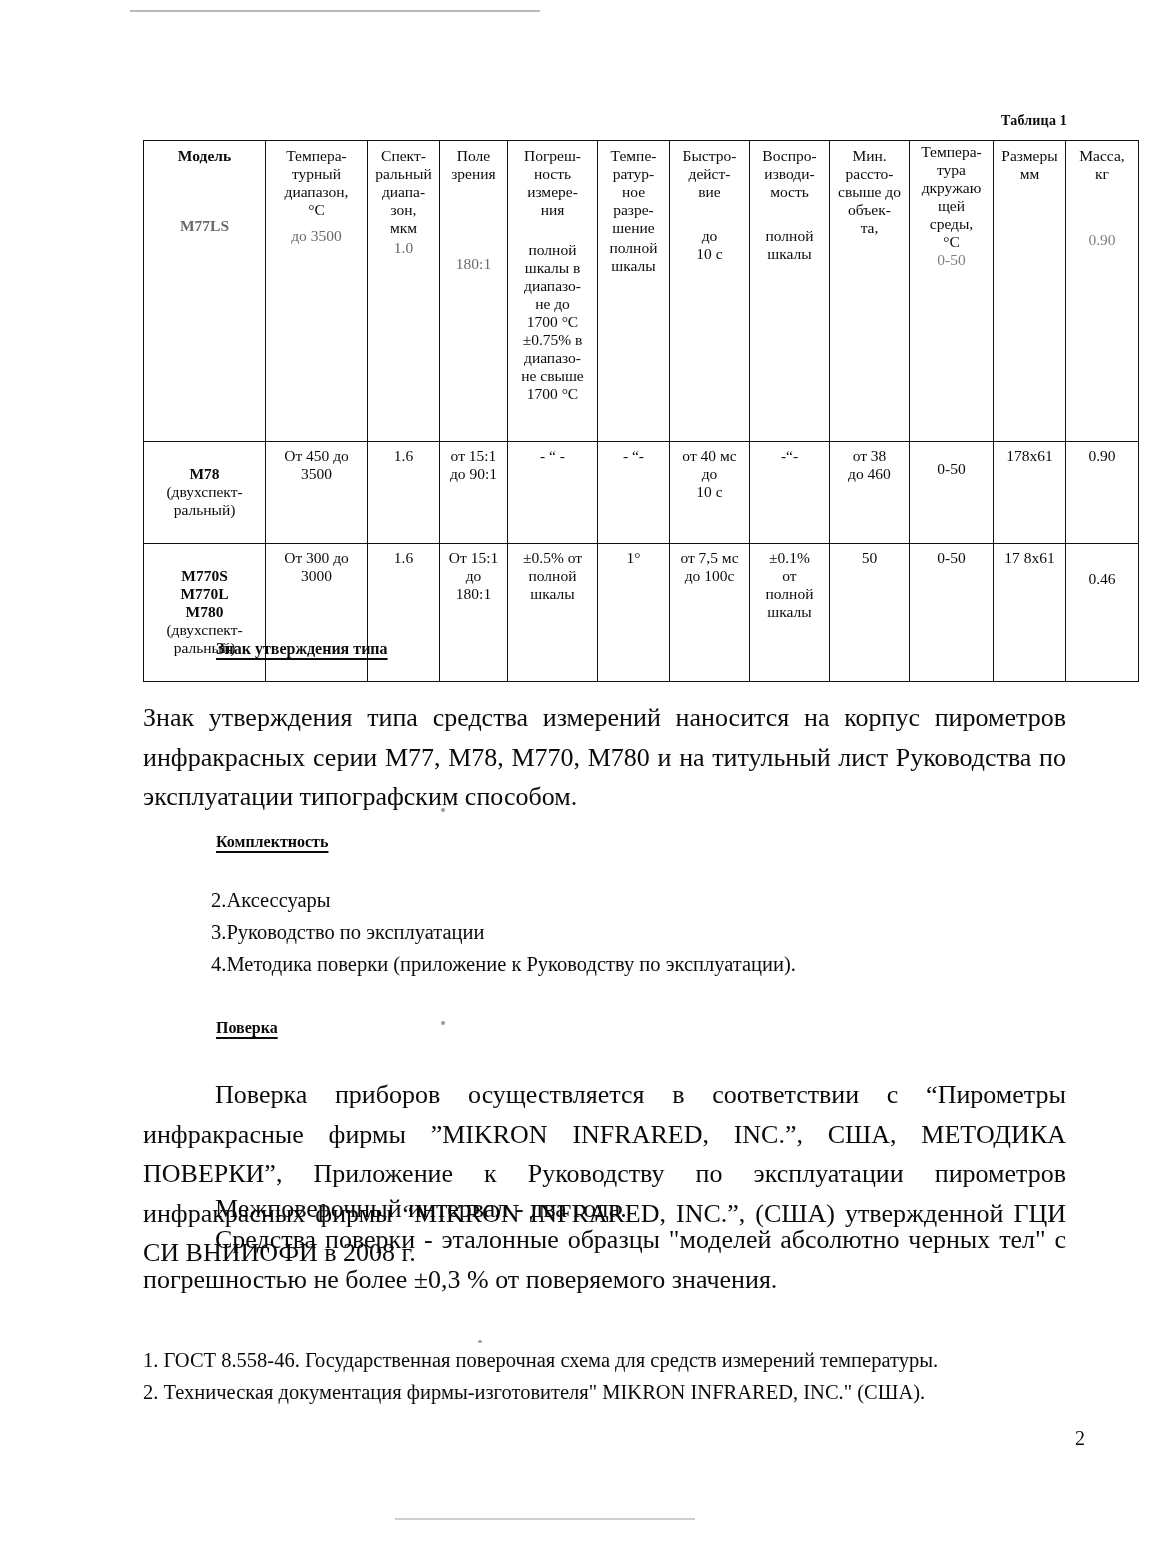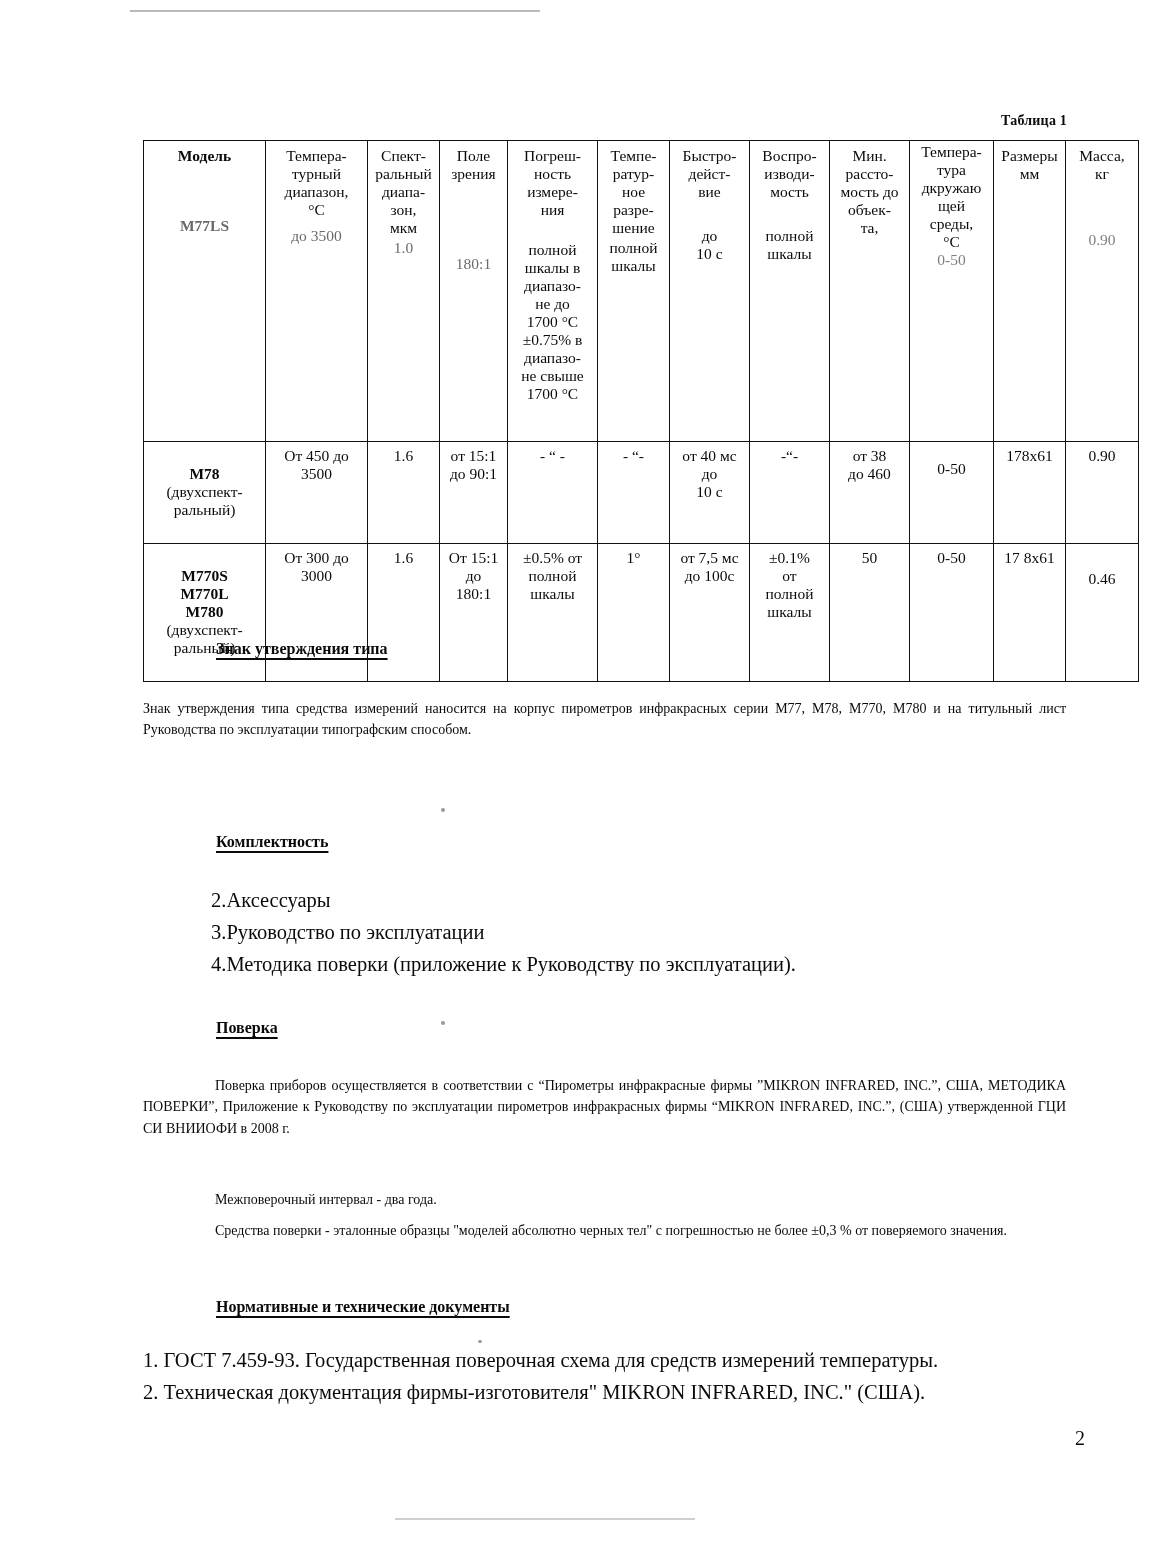--- a/index.html
+++ b/index.html
@@ -117,21 +117,21 @@
   .h-underline {
     position: absolute;
     font-weight: bold;
     font-size: 16px;
     text-decoration: underline;
     text-underline-offset: 4px;
     text-decoration-thickness: 2.2px;
   }
   .para {
     position: absolute;
-    font-size: 14px;
+    font-size: 26px;
     line-height: 1.52;
     text-align: justify;
   }
   .para.nojust { text-align: left; }
   .para .indent { display: inline-block; width: 72px; }
 
   .list {
     position: absolute;
     font-size: 20.5px;
     line-height: 1.55;
@@ -250,21 +250,21 @@
 изводи-
 мость</div>
             <div class="hd-sub" style="margin-top:26px;">полной
 шкалы</div>
           </div>
         </td>
         <td>
           <div class="hd-wrap">
             <div class="hd-title">Мин.
 рассто-
-мость до
+свыше до
 объек-
 та,</div>
           </div>
         </td>
         <td>
           <div class="hd-wrap" style="padding-top:2px;">
             <div class="hd-title">Темпера-
 тура
 дкружаю
 щей
@@ -405,22 +405,21 @@
   </div>
 
   <div class="h-underline" style="top:1019px;left:216px;">Поверка</div>
 
   <div class="para" style="top:1075px;left:143px;width:923px;"><span class="indent"></span><span>Поверка приборов осуществляется в соответствии с “Пирометры инфракрасные фирмы ”MIKRON INFRARED, INC.”, США,  МЕТОДИКА ПОВЕРКИ”,     Приложение к Руководству по эксплуатации пирометров инфракрасных фирмы “MIKRON INFRARED, INC.”, (США) утвержденной ГЦИ СИ ВНИИОФИ в 2008 г.</span></div>
 
   <div class="para nojust" style="top:1189px;left:143px;width:923px;"><span class="indent"></span><span>Межповерочный интервал - два года.</span></div>
 
   <div class="para" style="top:1220px;left:143px;width:923px;"><span class="indent"></span><span>Средства поверки - эталонные образцы "моделей абсолютно черных тел" с погрешностью не более ±0,3 % от поверяемого значения.</span></div>
 
-  <div class="h-underline" style="top:1298px;left:216px;">Нормативные и технические документы</div>
 
   <div class="list" style="top:1345px;left:143px;">
-    <div class="li">1. ГОСТ 7.459-93. Государственная поверочная схема для средств измерений температуры.</div>
+    <div class="li">1. ГОСТ 8.558-46. Государственная поверочная схема для средств измерений температуры.</div>
     <div class="li">2. Техническая документация фирмы-изготовителя" MIKRON INFRARED, INC." (США).</div>
   </div>
 
   <div class="page-number">2</div>
 
 </div>
 
 </body></html>

